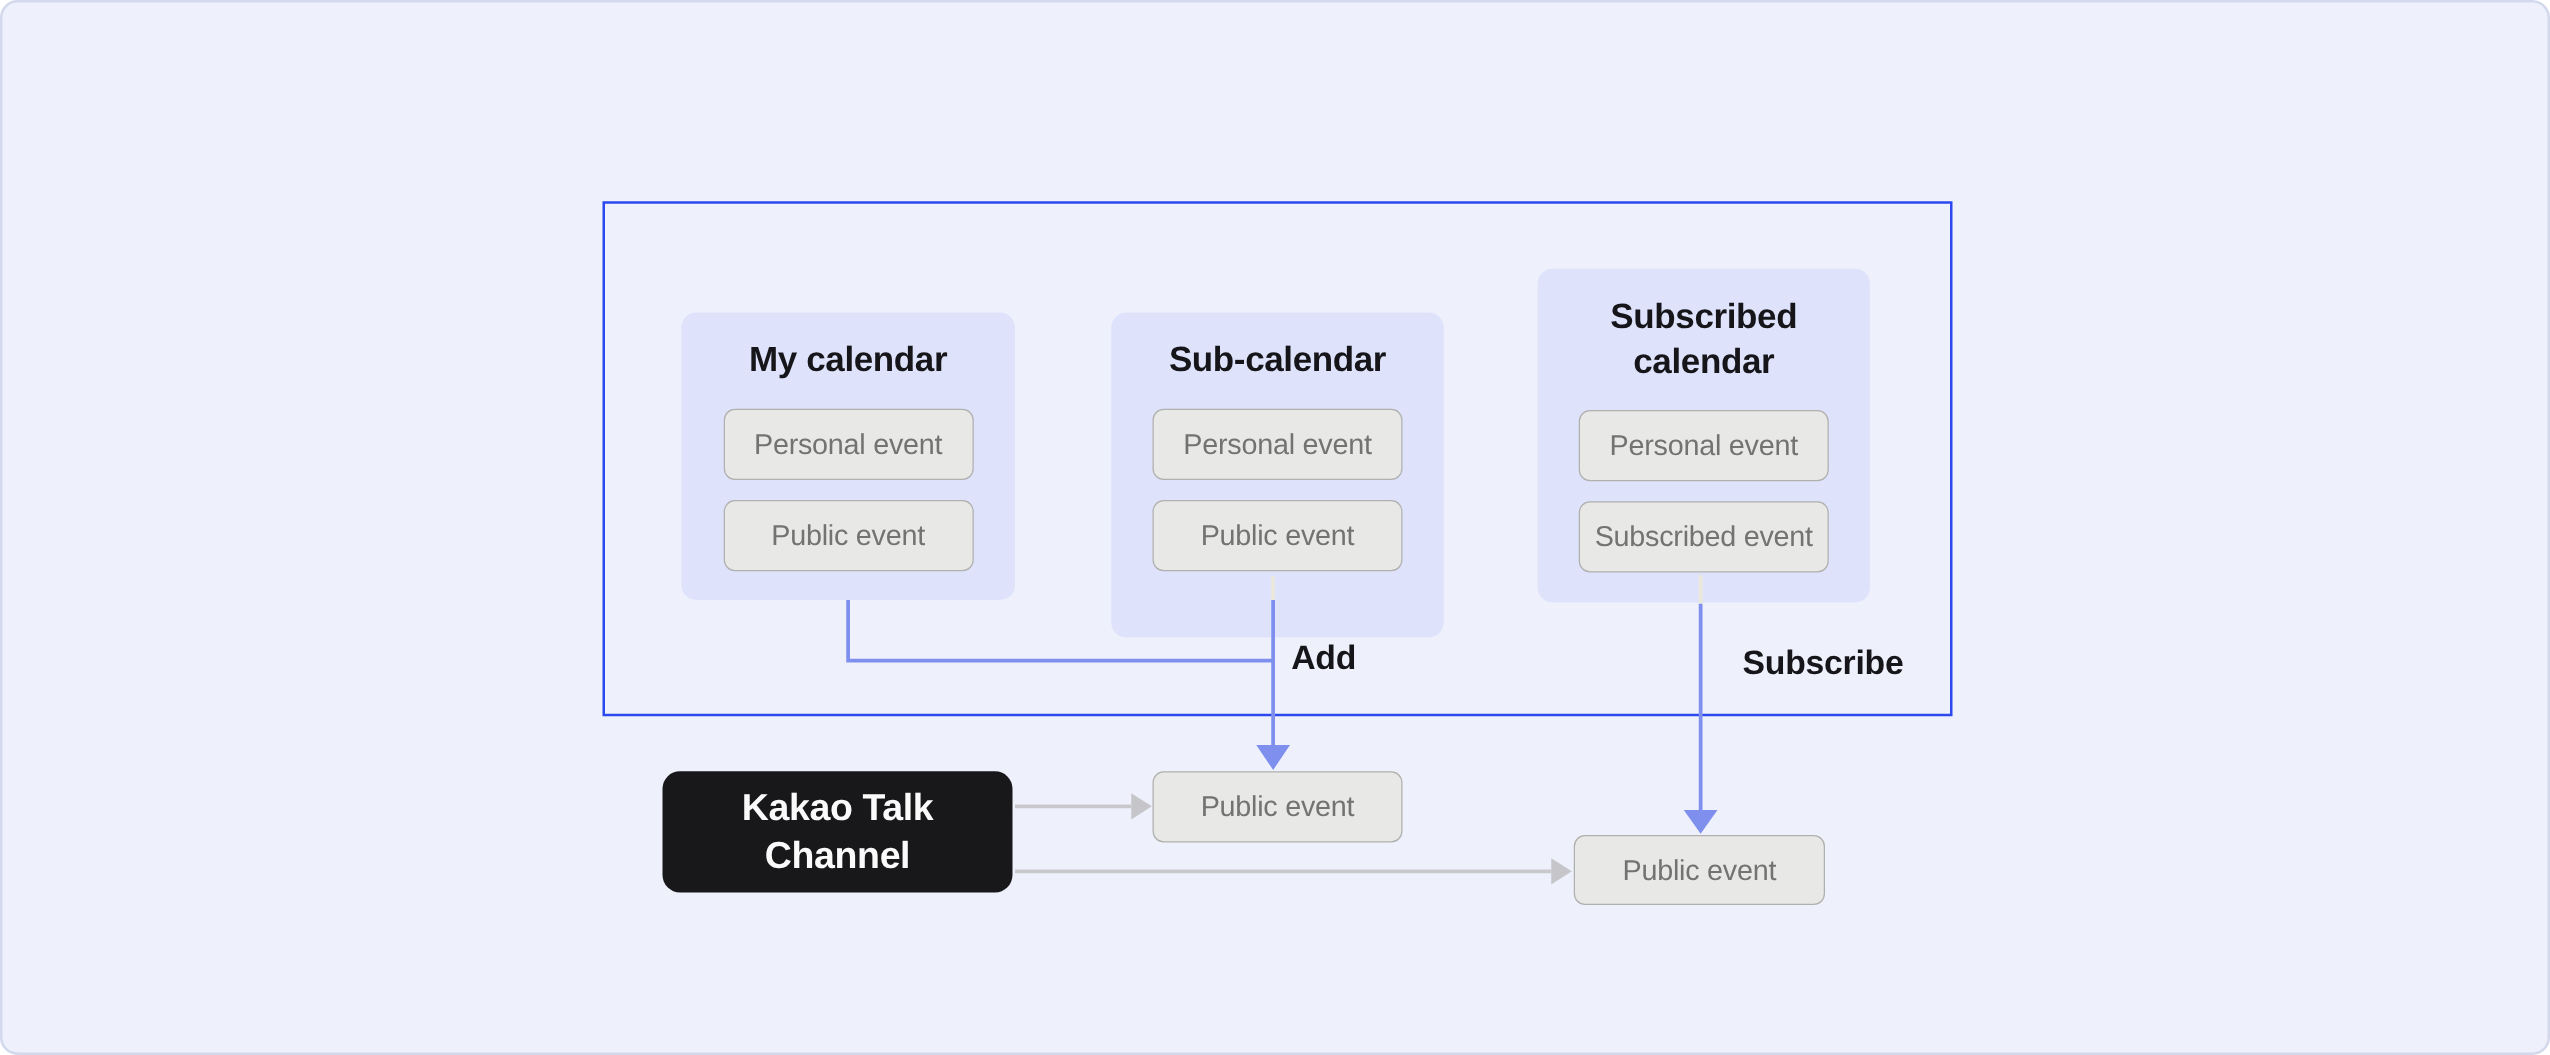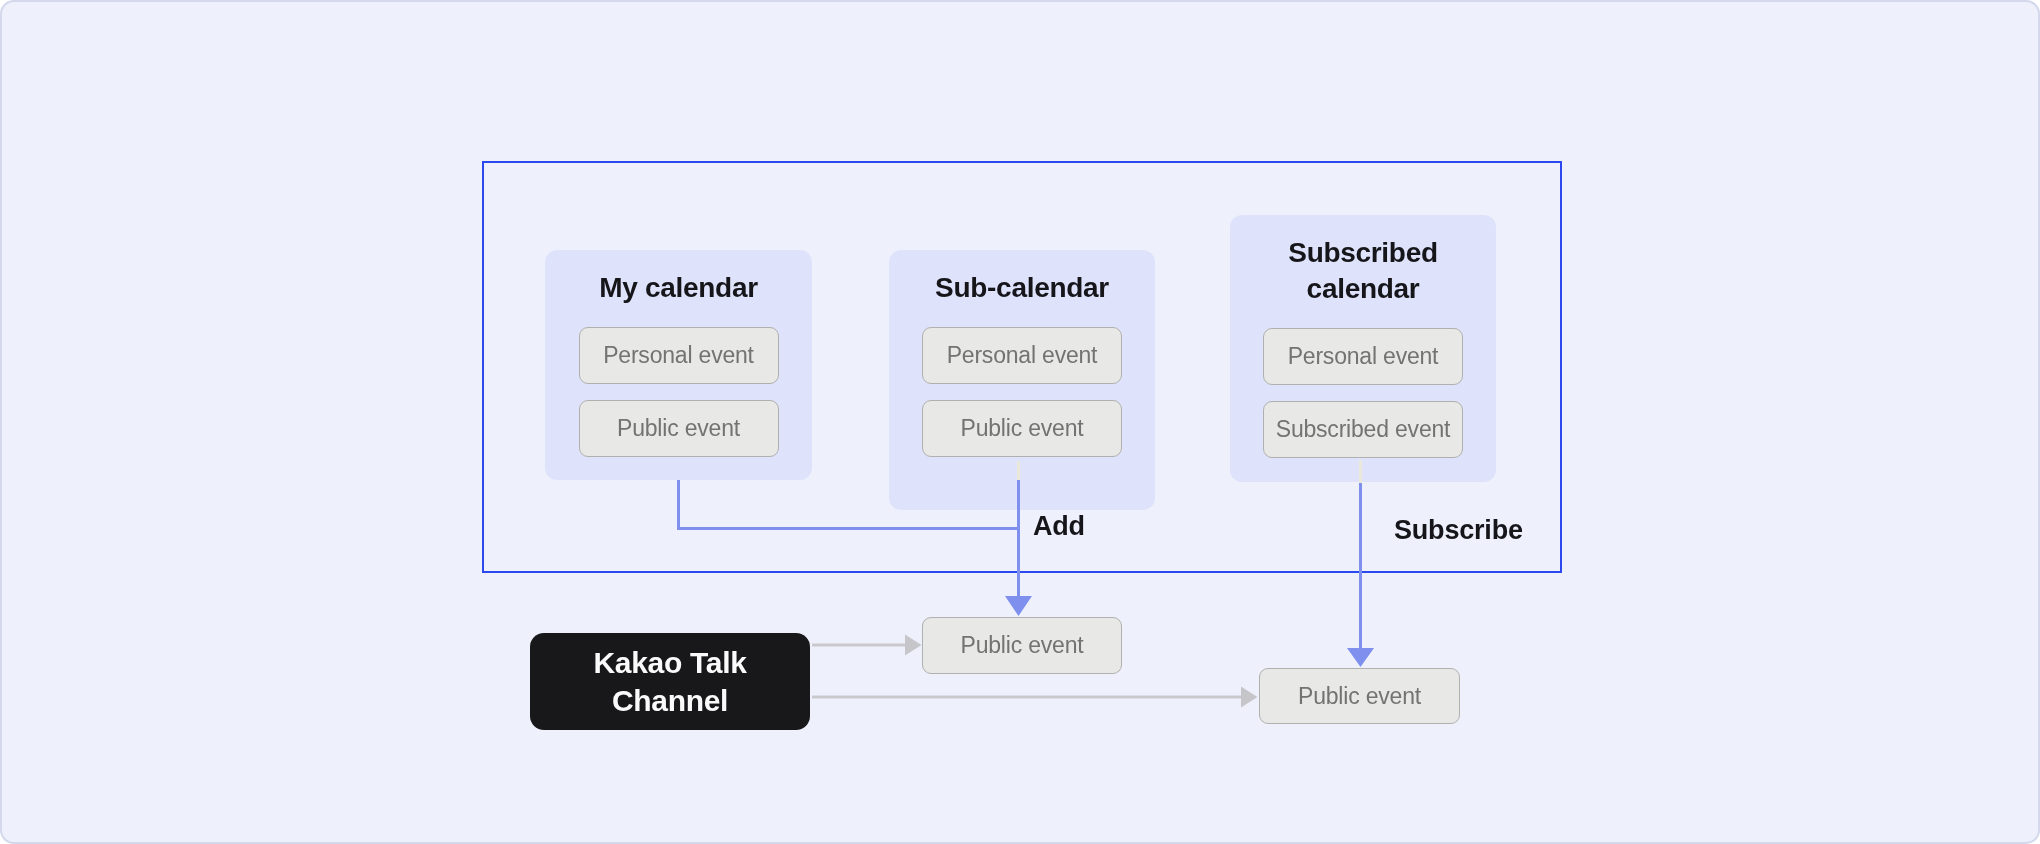--- a/index.html
+++ b/index.html
@@ -58,21 +58,21 @@
     display:flex;align-items:center;justify-content:center;
     font-size:23px;color:#737373;letter-spacing:-0.2px;
     white-space:nowrap;
   }
   .pill + .pill{margin-top:16px;}
   .outbox{position:absolute;z-index:3;}
   .outbox-1{left:920px;top:615px;width:200px;height:57px;}
   .outbox-2{left:1257px;top:666px;width:201px;height:56px;}
   .outbox .pill{width:100%;height:100%;}
   .channel{
-    position:absolute;left:528px;top:631px;width:280px;height:97px;
+    position:absolute;left:528px;top:615px;width:280px;height:97px;
     background:var(--channel-bg);border-radius:14px;
     display:flex;align-items:center;justify-content:center;
     z-index:3;
   }
   .channel span{
     width:212px;text-align:center;color:#fafafa;
     font-size:30px;font-weight:700;line-height:38px;letter-spacing:-0.3px;
   }
   .edge-label{
     position:absolute;font-size:27px;font-weight:600;color:var(--ink);

